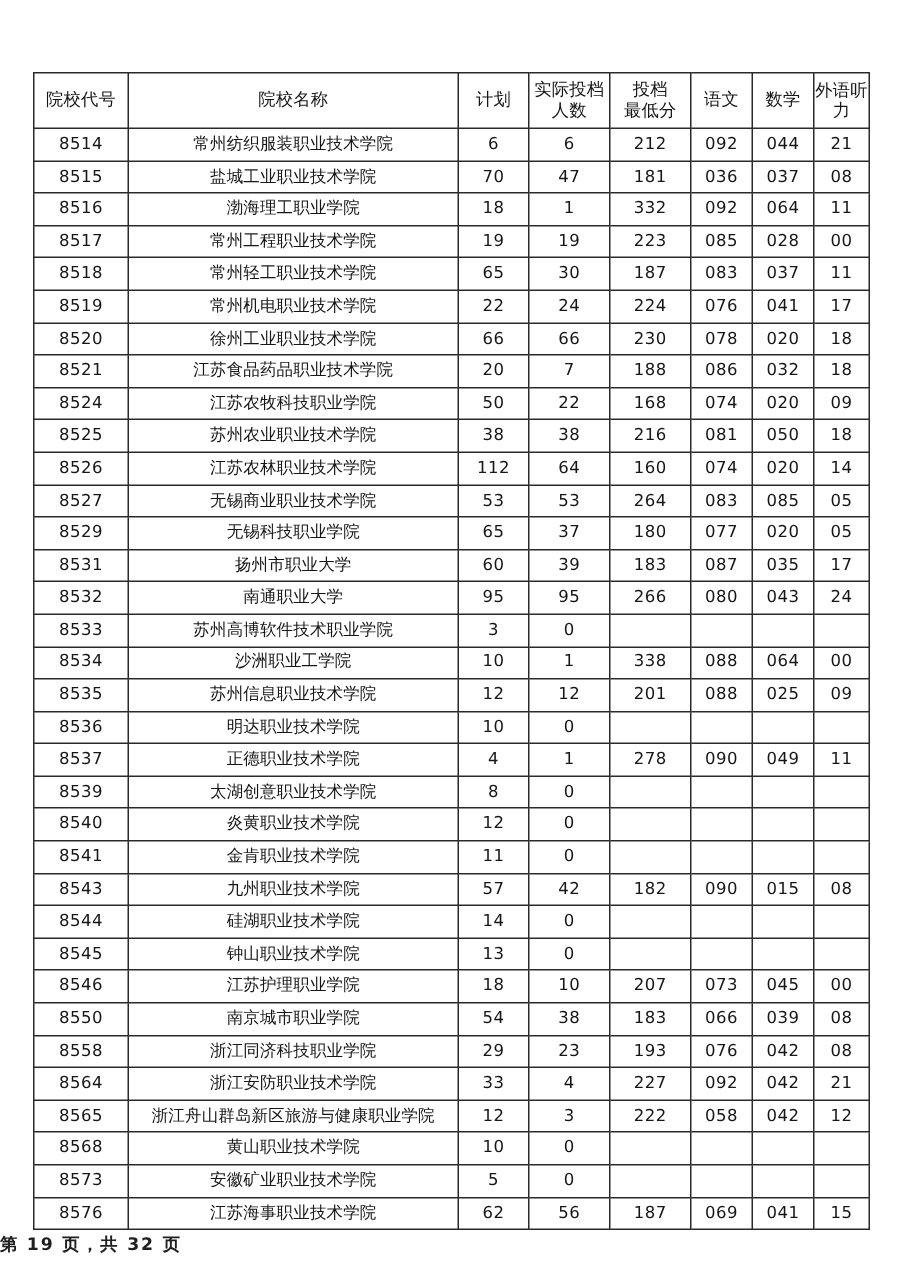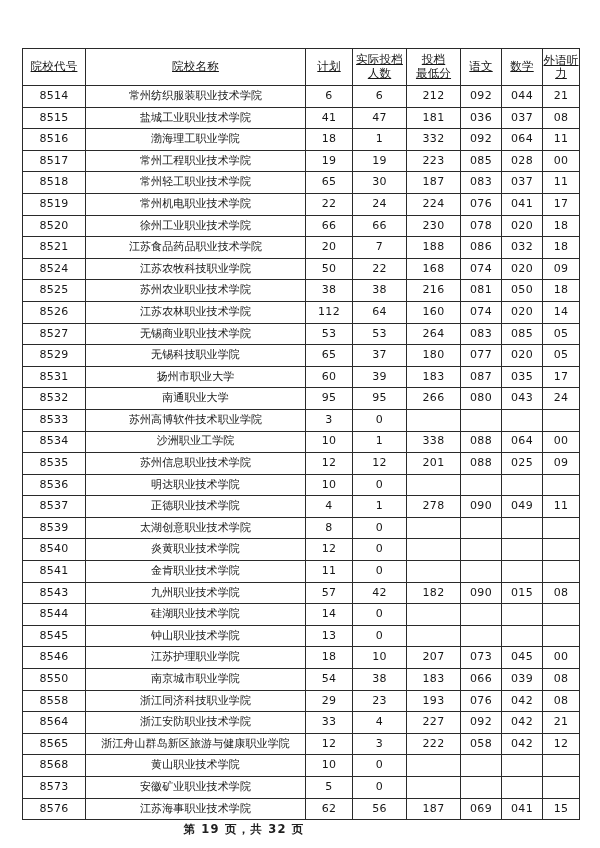--- a/index.html
+++ b/index.html
@@ -45,21 +45,20 @@
     color: #161616;
     font-size: 11px;
     line-height: 1.15;
     height: 21.6px;
     box-sizing: border-box;
   }
   table.score-table thead th {
     height: 37px;
     font-size: 11.5px;
     letter-spacing: 0.2px;
-    text-decoration: underline;
   }
   
   col.c-code   { width: 63px; }
   col.c-name   { width: 220px; }
   col.c-plan   { width: 47px; }
   col.c-actual { width: 54px; }
   col.c-min    { width: 54px; }
   col.c-chin   { width: 41px; }
   col.c-math   { width: 41px; }
   col.c-eng    { width: 37px; }
@@ -82,21 +81,20 @@
   }
   .hdr-two-line {
     display: block;
     line-height: 1.18;
   }
   .footer {
     position: absolute;
     left: 0;
     top: 822px;
     width: 488px;
-    text-align: center;
     font-size: 11.5px;
     color: #202020;
     letter-spacing: 1.2px;
     font-weight: bold;
   }
 </style>
 </head>
 <body>
 
 <div class="page">
@@ -138,21 +136,21 @@
             <td class="num-cell">6</td>
             <td class="num-cell">6</td>
             <td class="num-cell">212</td>
             <td class="num-cell">092</td>
             <td class="num-cell">044</td>
             <td class="num-cell">21</td>
           </tr>
           <tr>
             <td class="code-cell">8515</td>
             <td class="name-cell">盐城工业职业技术学院</td>
-            <td class="num-cell">41</td>
+            <td class="num-cell">70</td>
             <td class="num-cell">47</td>
             <td class="num-cell">181</td>
             <td class="num-cell">036</td>
             <td class="num-cell">037</td>
             <td class="num-cell">08</td>
           </tr>
           <tr>
             <td class="code-cell">8516</td>
             <td class="name-cell">渤海理工职业学院</td>
             <td class="num-cell">18</td>

